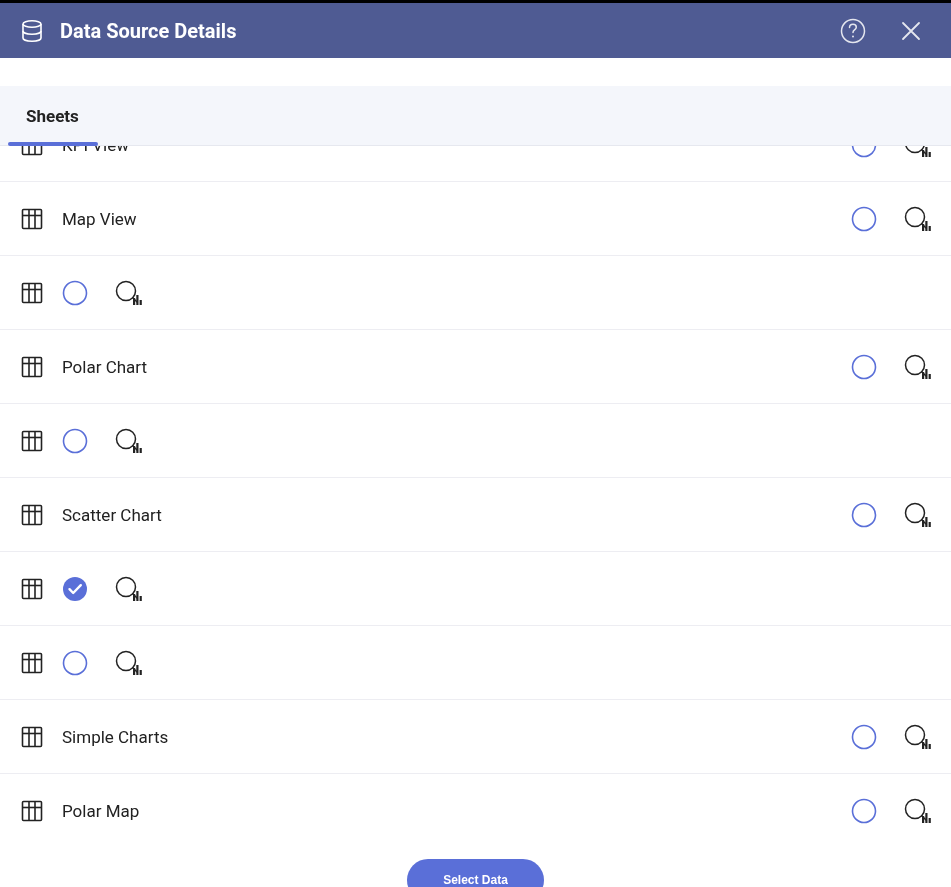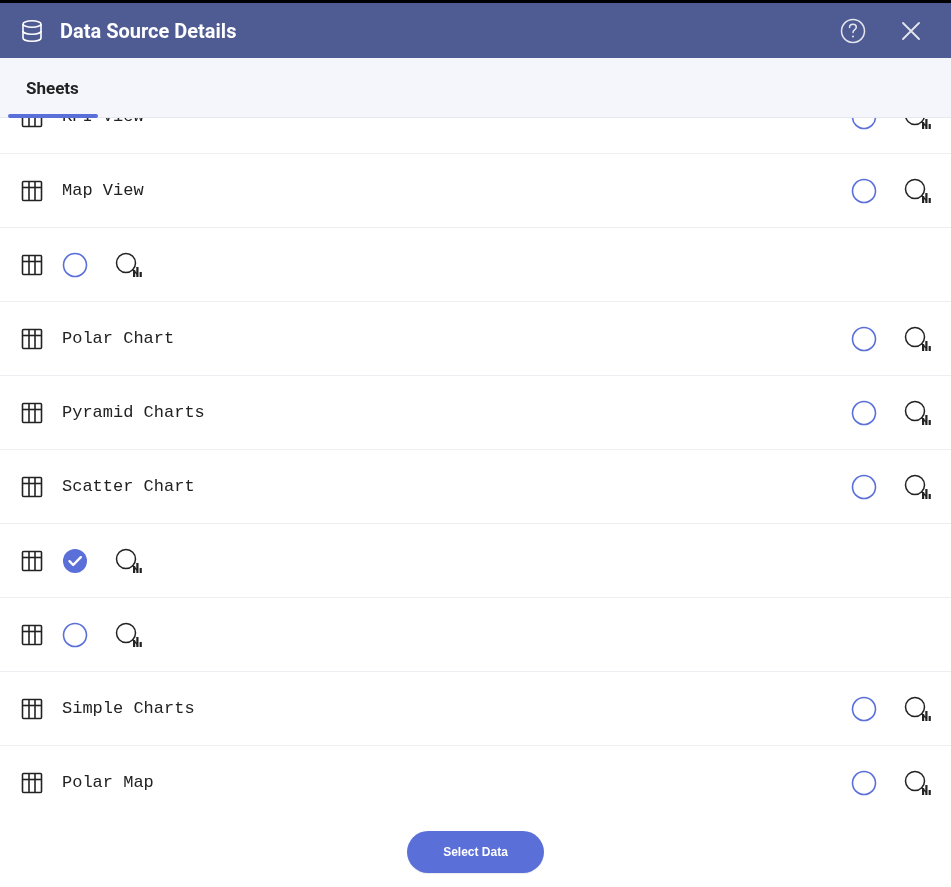--- a/index.html
+++ b/index.html
@@ -36,20 +36,21 @@
   .header .icon-btn:last-child { margin-left: 18px; }
 
   .tabs {
     height: 60px;
     background: #f4f6fb;
     border-bottom: 1px solid #e6e8ef;
     display: flex;
     align-items: center;
     padding: 0 26px;
     position: relative;
+    margin-top: 28px;
   }
   .tab {
     font-size: 17px;
     font-weight: 700;
     color: #222;
     height: 100%;
     display: flex;
     align-items: center;
     cursor: pointer;
   }
@@ -74,21 +75,20 @@
     top: -38px; 
   }
   .row {
     height: 74px;
     border-bottom: 1px solid #ededf2;
     display: flex;
     align-items: center;
     padding: 0 20px 0 20px;
     gap: 18px;
     background: #fff;
-    font-family: Liberation Mono, monospace;
   }
   .row .sheet-icon { flex: 0 0 auto; }
   .row .label {
     flex: 1;
     font-size: 17px;
     color: #222;
   }
   .row .radio {
     width: 26px; height: 26px;
     flex: 0 0 auto;
@@ -261,21 +261,20 @@
       </div>
       <div class="row">
         <span class="sheet-icon">
           <svg width="24" height="24" viewBox="0 0 24 24" fill="none" stroke="#222" stroke-width="1.6">
     <rect x="2.5" y="2.5" width="19" height="19" rx="1"></rect>
     <line x1="2.5" y1="8.5" x2="21.5" y2="8.5"></line>
     <line x1="9" y1="2.5" x2="9" y2="21.5"></line>
     <line x1="15" y1="2.5" x2="15" y2="21.5"></line>
   </svg>
         </span>
-        <div class="label">Pyramid Charts</div>
         <span class="radio">
           <svg width="26" height="26" viewBox="0 0 26 26">
     <circle cx="13" cy="13" r="11.5" fill="none" stroke="#5a6fd8" stroke-width="1.6"></circle>
   </svg>
         </span>
         <span class="chat-icon">
           <svg width="28" height="28" viewBox="0 0 28 28" fill="none" stroke="#222" stroke-width="1.5">
     <circle cx="12" cy="12" r="9.5"></circle>
     <path d="M18.8 18.8 L23 23" stroke-linecap="round"></path>
     <rect x="19" y="19" width="2.2" height="7" fill="#222" stroke="none"></rect>

